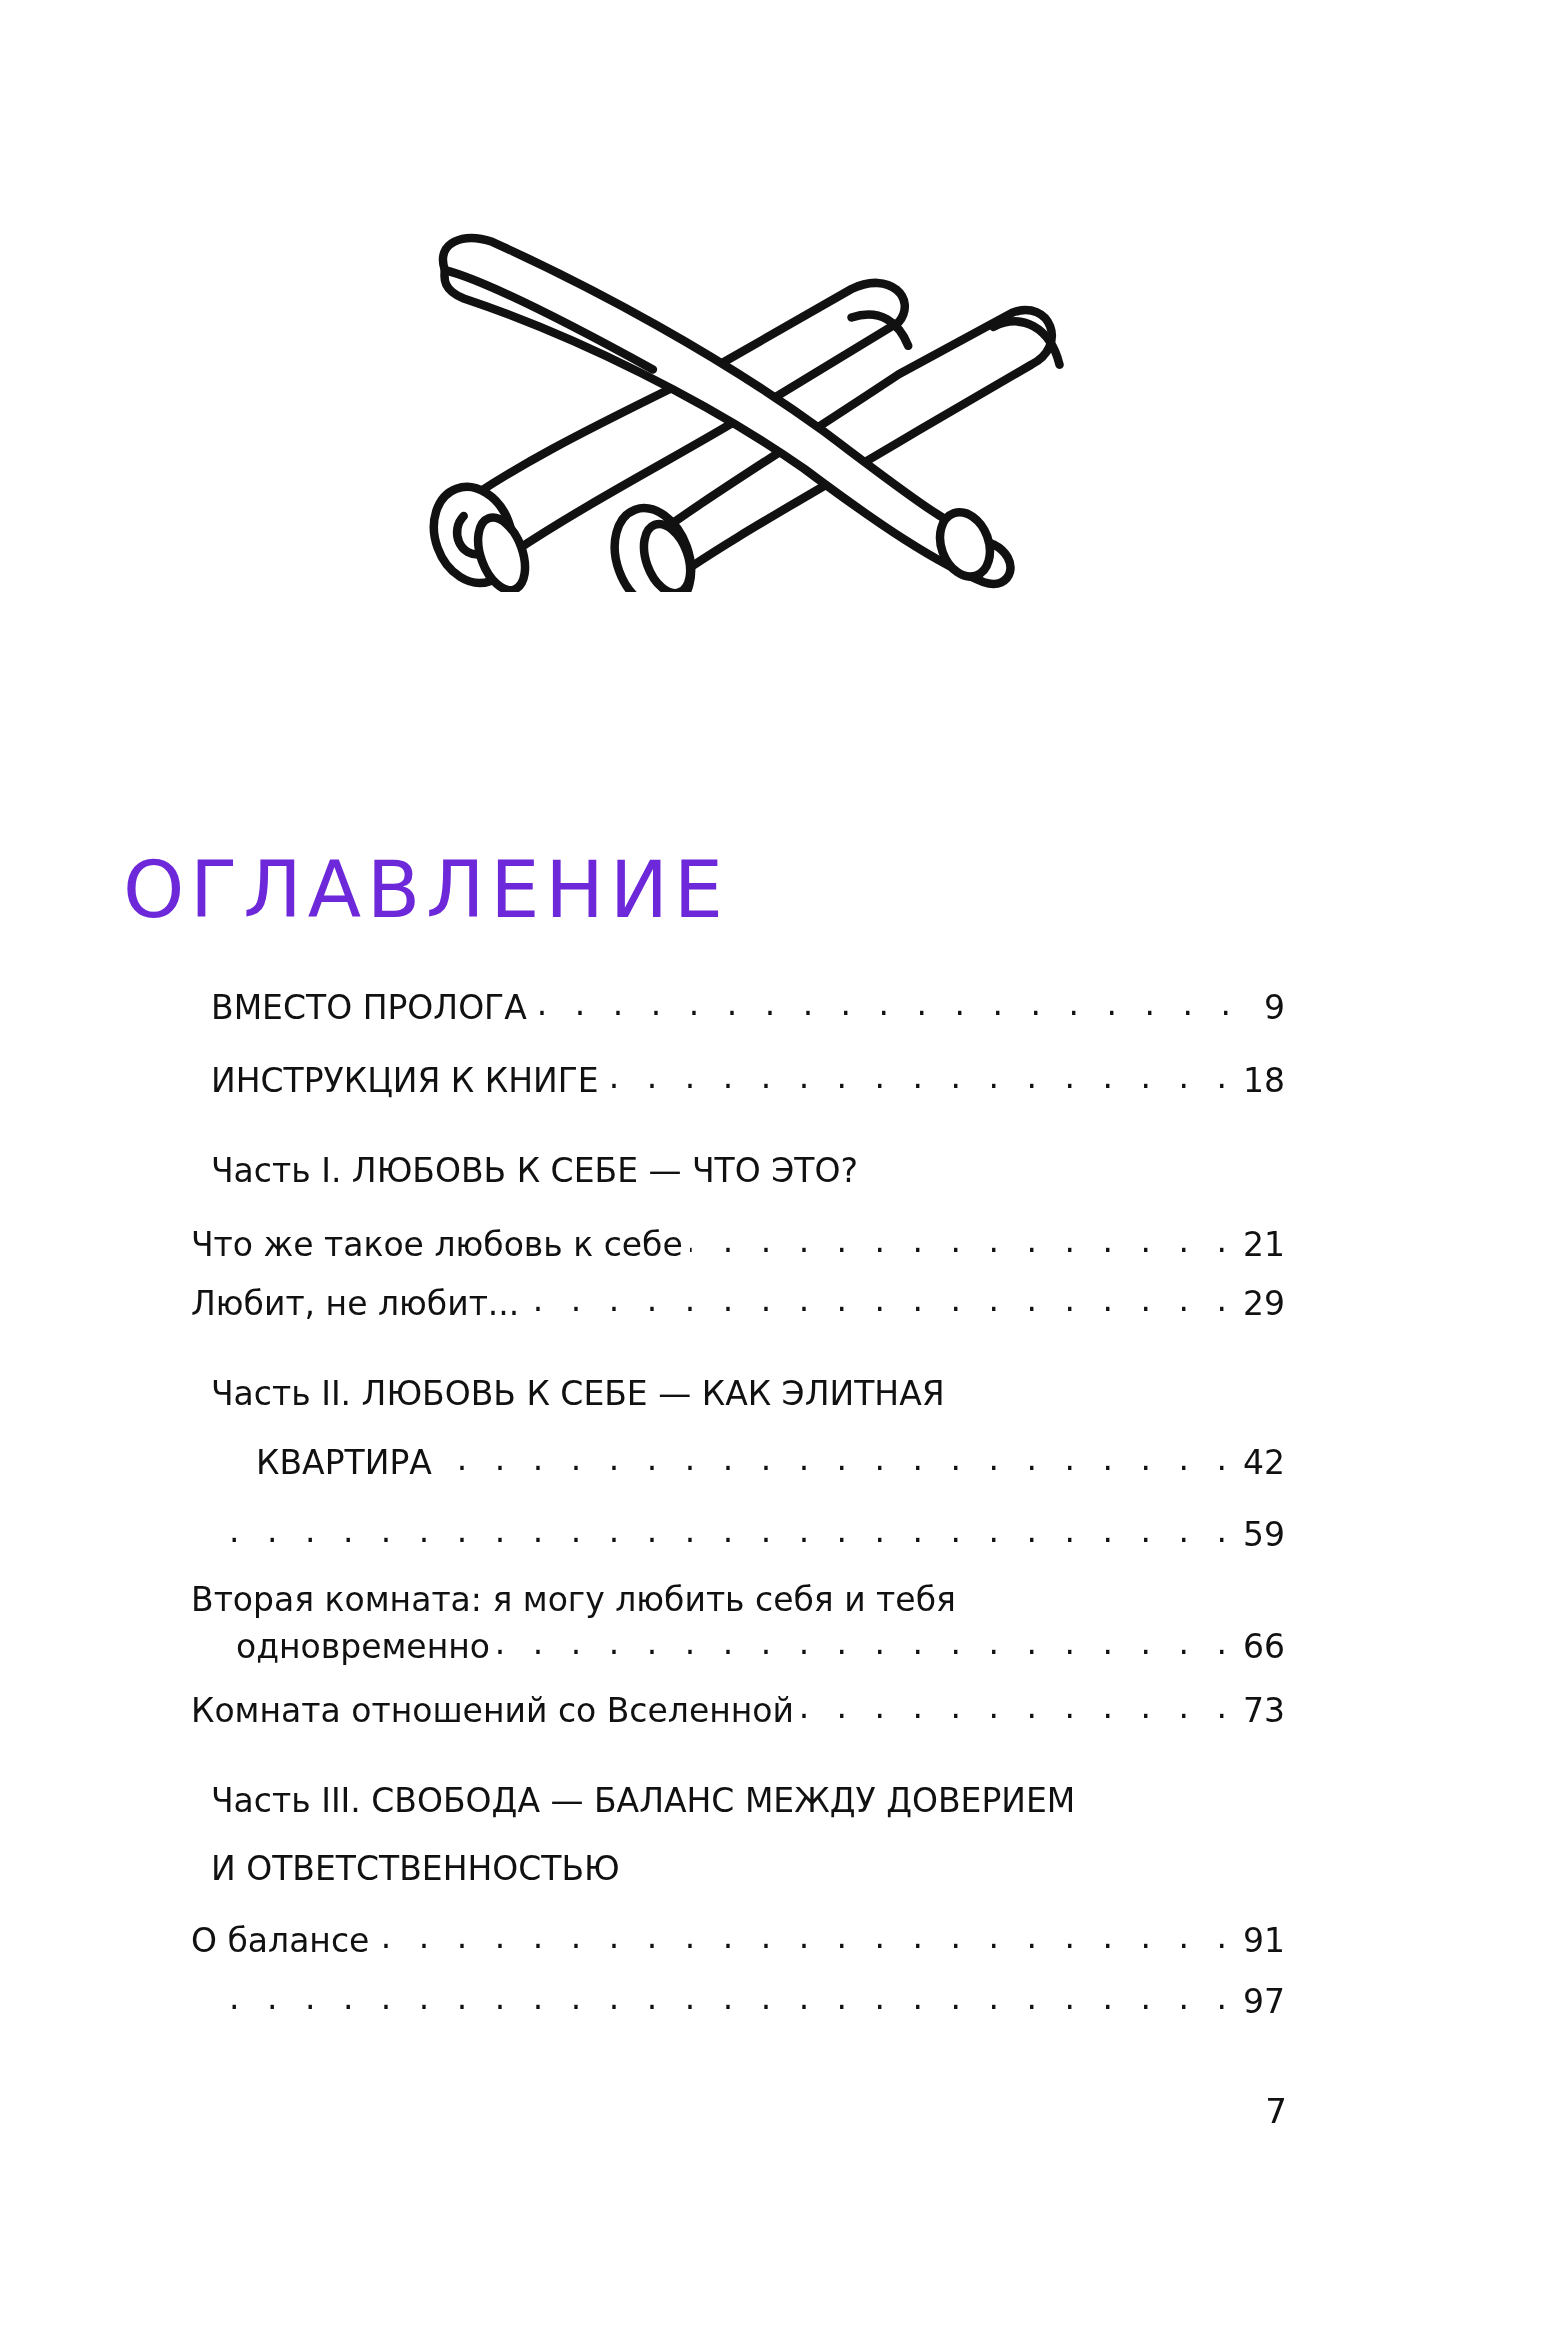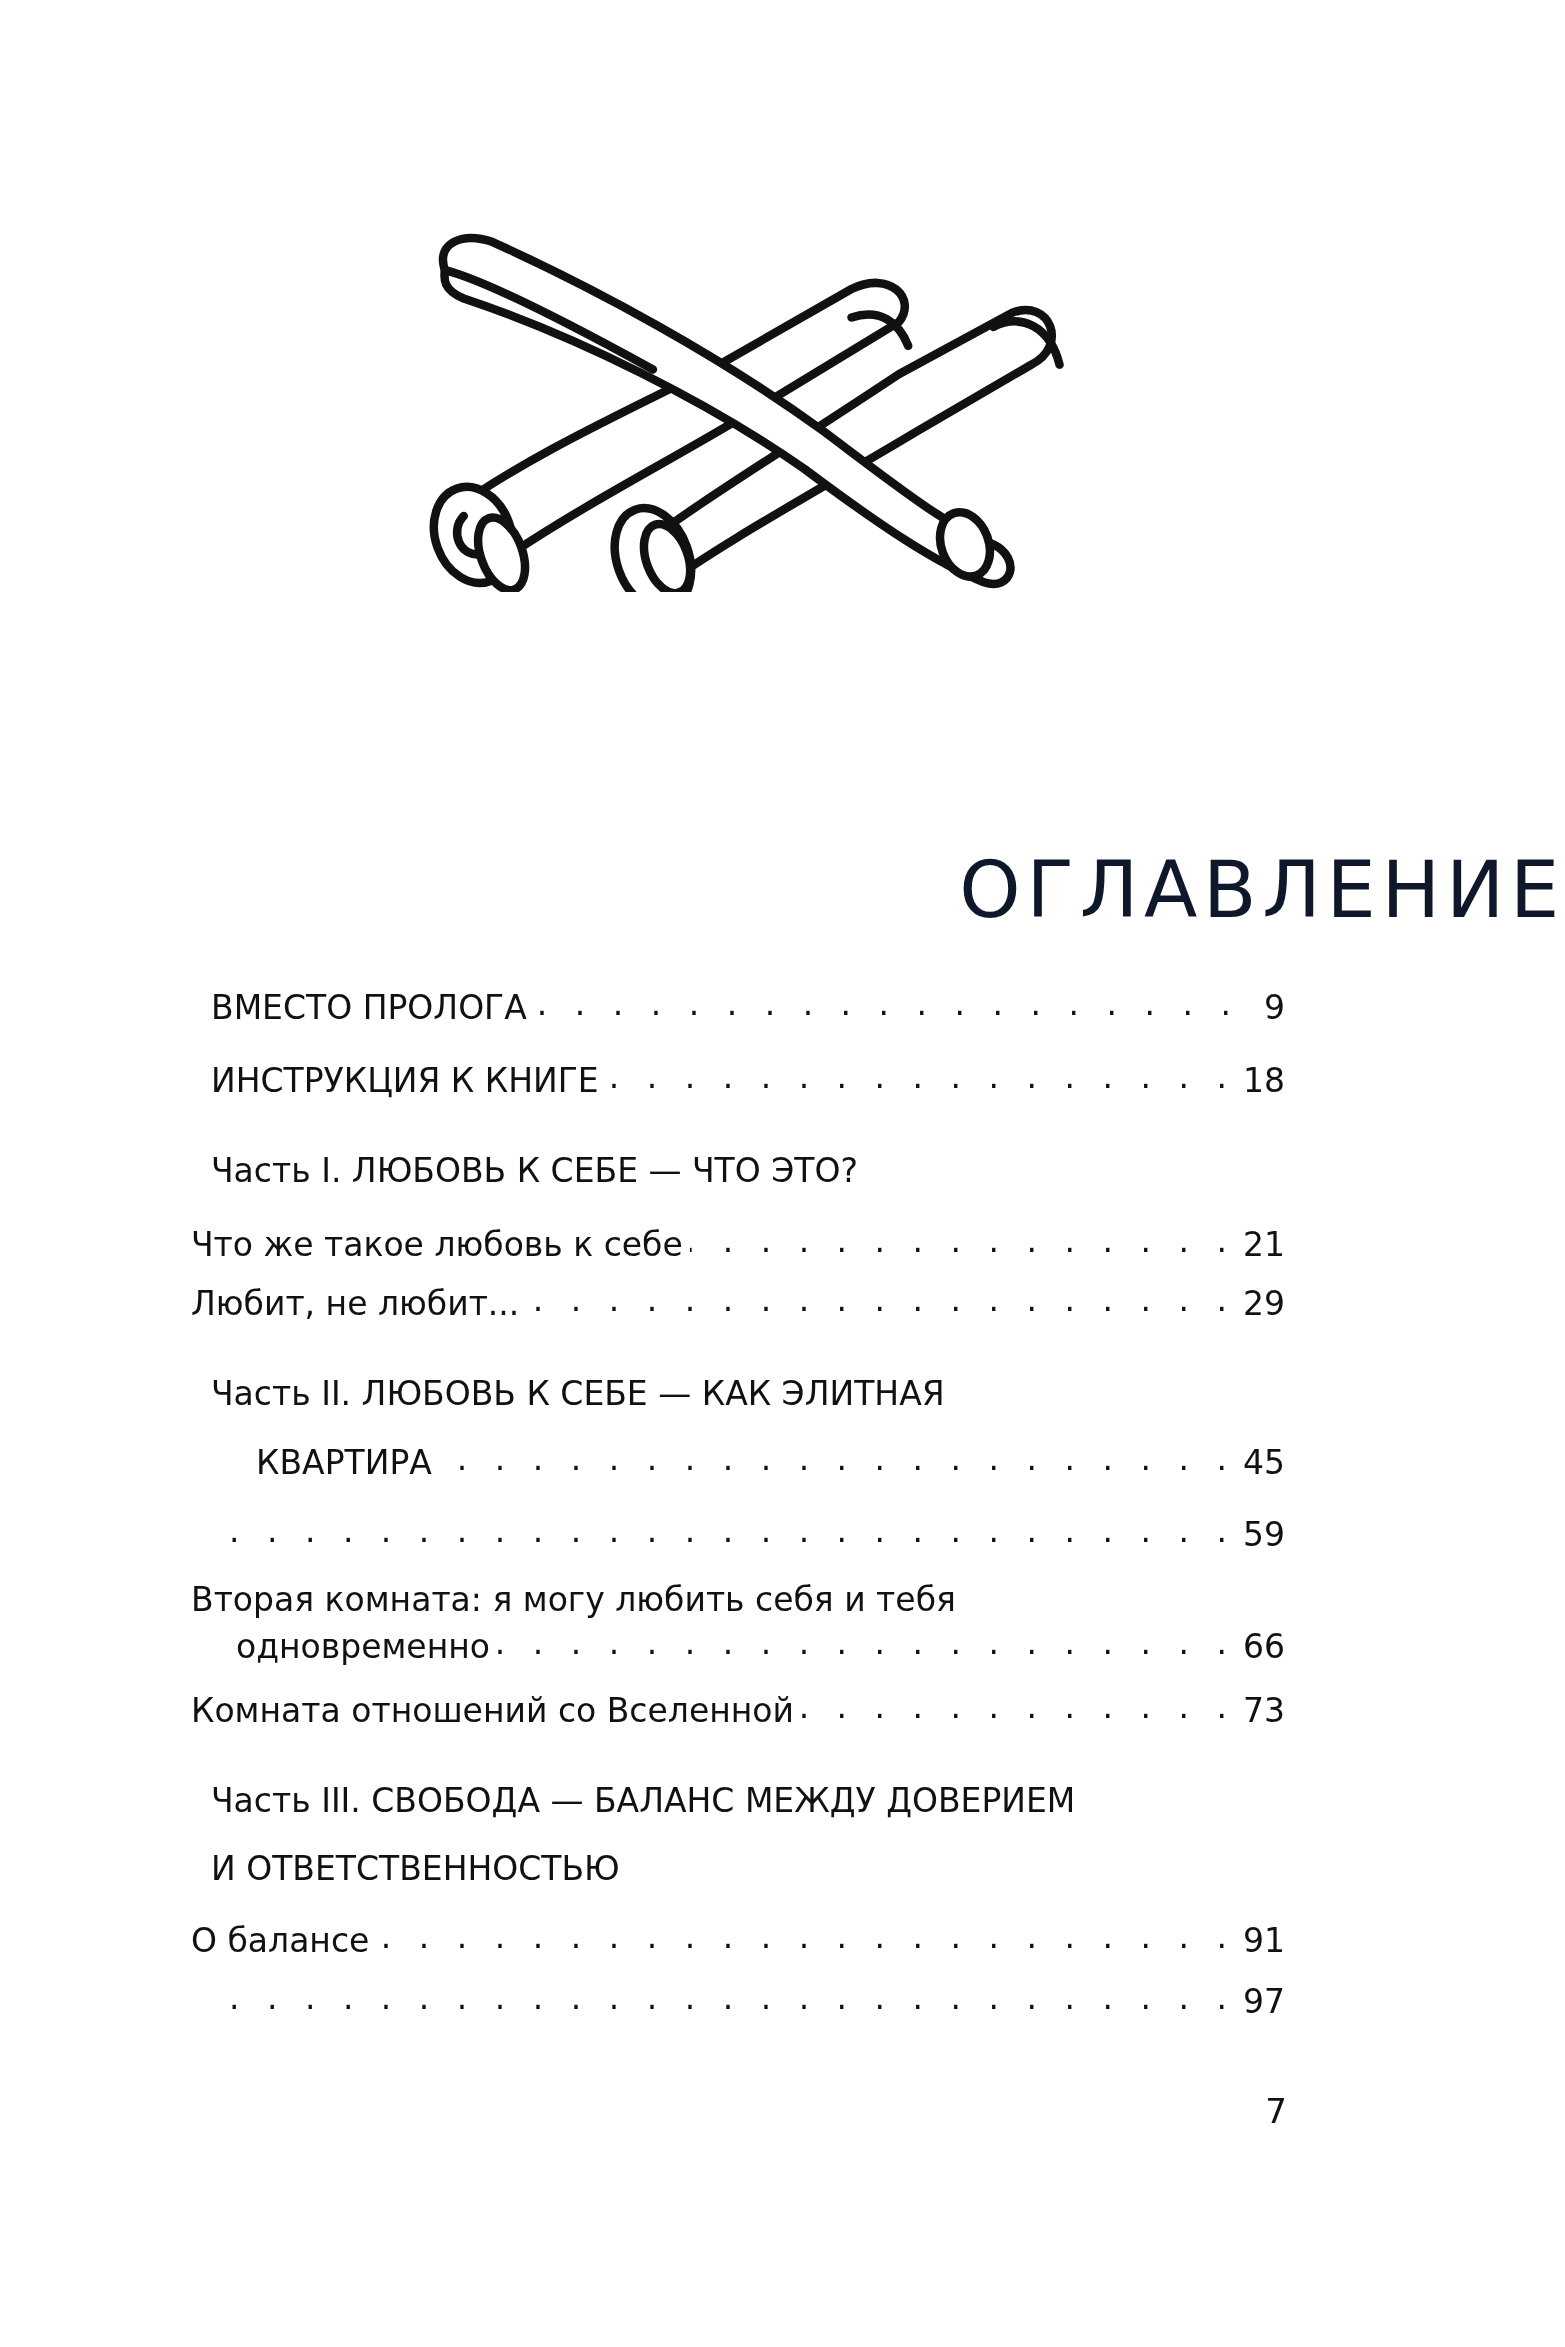--- a/index.html
+++ b/index.html
@@ -6,22 +6,22 @@
     body {
       width: 1565px; height: 2348px; position: relative; overflow: hidden;
       font-family: "DejaVu Sans", "Liberation Sans", sans-serif;
       color: #111111;
     }
     .illustration {
       position: absolute; left: 407px; top: 232px; width: 662px; height: 360px;
     }
     .title {
       position: absolute; left: 0; width: 1565px; top: 793px;
-      text-align: right; font-size: 78px; line-height: 91px;
-      letter-spacing: 5.7px; font-weight: normal; color: #0f172a;
+      text-align: left; font-size: 78px; line-height: 91px;
+      letter-spacing: 5.7px; font-weight: normal; color: #6d28d9;
       font-family: "DejaVu Sans", sans-serif;
       padding-left: 123px; box-sizing: border-box;
     }
     .toc { position: absolute; left: 191px; width: 1094px; top: 0; }
     .row {
       position: absolute; left: 0; width: 1094px;
       display: flex; align-items: baseline;
       font-size: 33px; line-height: 42px; white-space: nowrap;
     }
     .row .label { flex: 0 0 auto; font-weight: normal; }
@@ -97,21 +97,21 @@
     <span class="leader"></span>
     <span class="page">29</span>
   </div>
 
   <div class="row caps" style="top:1373px">
     <span class="label">Часть II. ЛЮБОВЬ К СЕБЕ — КАК ЭЛИТНАЯ</span>
   </div>
   <div class="row caps indent" style="top:1442px; width:1049px">
     <span class="label">КВАРТИРА</span>
     <span class="leader"></span>
-    <span class="page">45</span>
+    <span class="page">42</span>
   </div>
   <div class="row" style="top:1514px">
     <span class="leader"></span>
     <span class="page">59</span>
   </div>
   <div class="row" style="top:1579px">
     <span class="label">Вторая комната: я могу любить себя и тебя</span>
   </div>
   <div class="row indent" style="top:1626px; width:1049px">
     <span class="label">одновременно</span>

